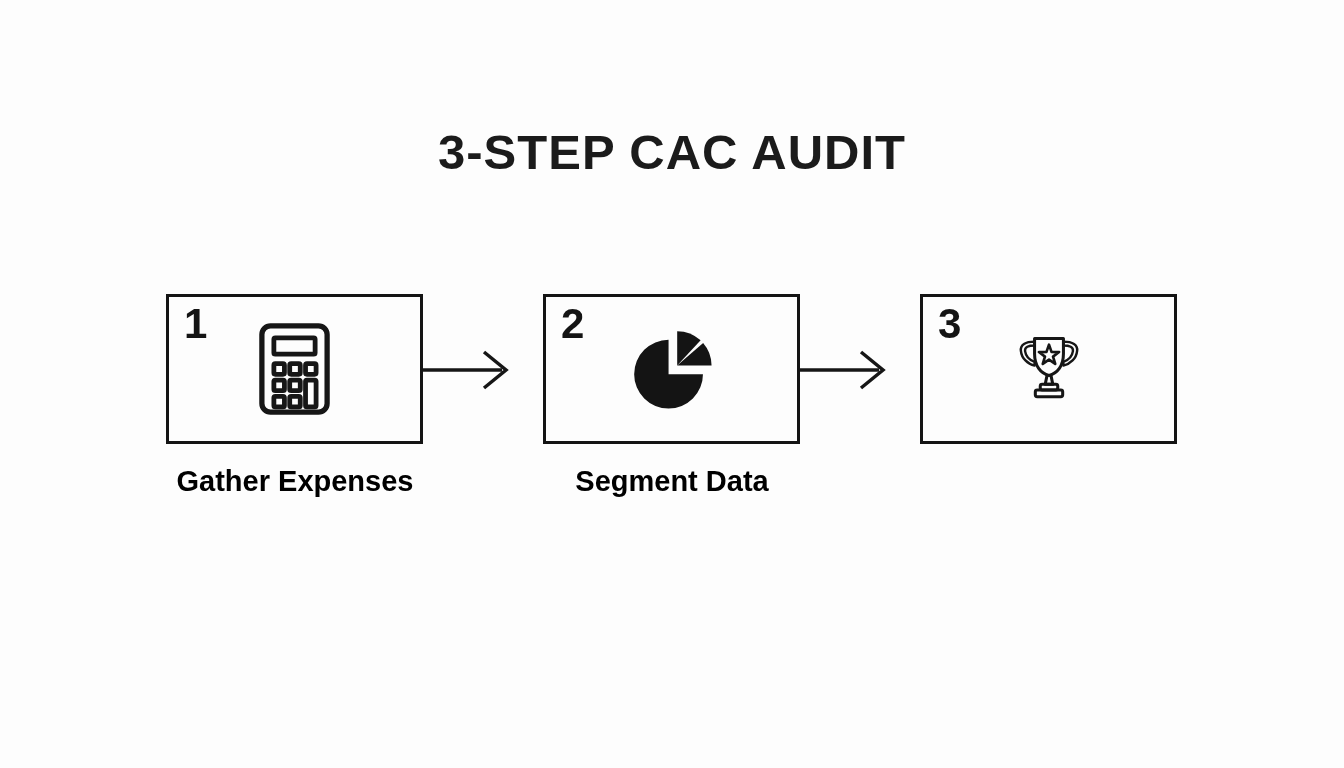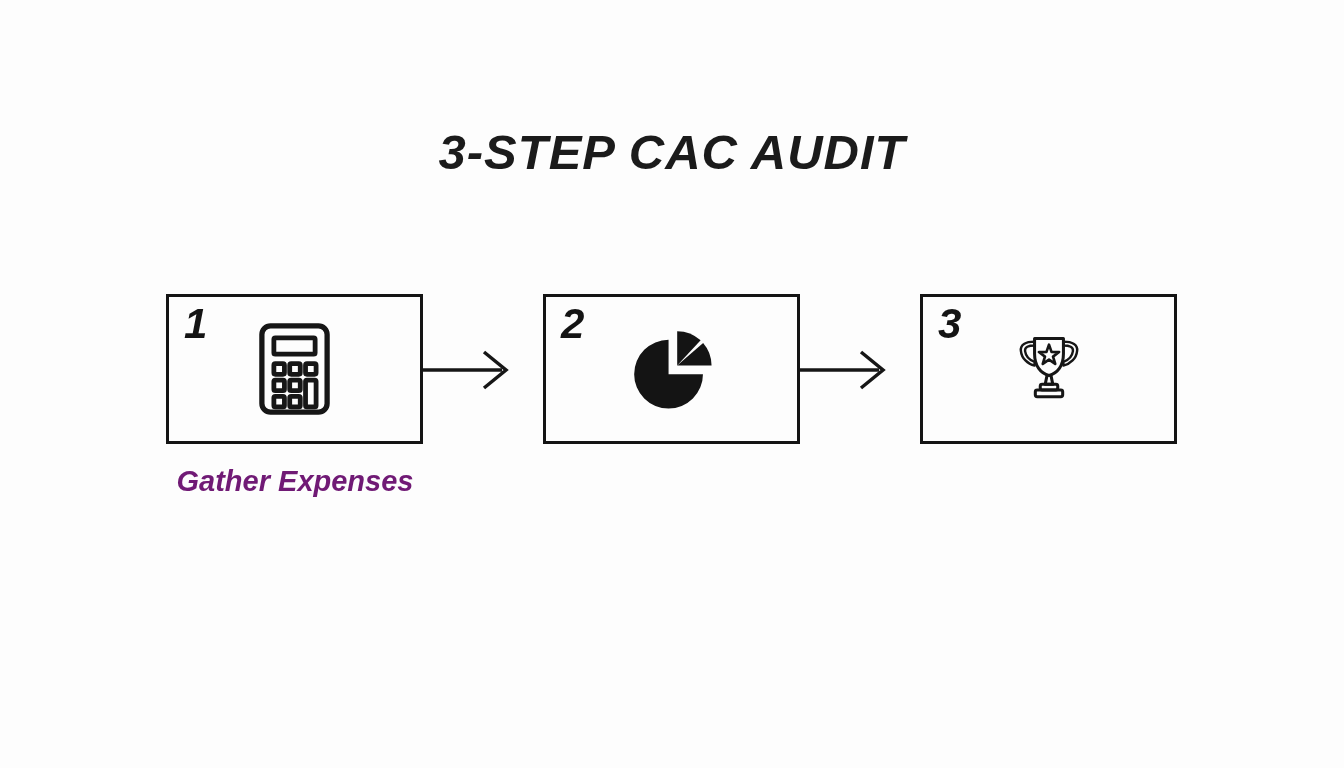--- a/index.html
+++ b/index.html
@@ -7,21 +7,20 @@
     padding: 0;
   }
   .canvas {
     position: relative;
     width: 1344px;
     height: 768px;
     background: #fdfdfd;
     font-family: "Liberation Sans", "DejaVu Sans", sans-serif;
     color: #1a1a1a;
     overflow: hidden;
-    font-style: italic;
   }
   .title {
     position: absolute;
     top: 124px;
     left: 0;
     width: 100%;
     text-align: center;
     font-size: 49px;
     font-weight: bold;
     letter-spacing: 1px;
@@ -53,21 +52,21 @@
     font-size: 42px;
     font-weight: bold;
     color: #141414;
     line-height: 1.1;
   }
   .step-label {
     margin-top: 21px;
     text-align: center;
     font-size: 29px;
     font-weight: bold;
-    color: #701a75;
+    color: #000000;
     white-space: nowrap;
   }
   .icon-wrap {
     display: flex;
     align-items: center;
     justify-content: center;
   }
   .arrow {
     position: absolute;
     top: 348px;
@@ -121,20 +120,21 @@
 
           <path d="M46,56 L46,16 A40 40 0 1 0 86,56 Z"></path>
 
           <g transform="translate(10,-10)">
             <path d="M46,56 L46,16 A40 40 0 0 1 73.3,26.7 Z"></path>
             <path d="M46,56 L76.2,29.8 A40 40 0 0 1 86,56 Z"></path>
           </g>
         </svg>
       </span>
     </div>
+    <div class="step-label">Segment Data</div>
   </div>
 
   <div class="arrow arrow-2">
     <svg width="90" height="44" viewBox="0 0 90 44" fill="none" stroke="#161616" stroke-width="3.5">
       <line x1="0" y1="22" x2="79" y2="22"></line>
       <polyline points="61,4 83,22 61,40"></polyline>
     </svg>
   </div>
 
   <div class="step step-3">

